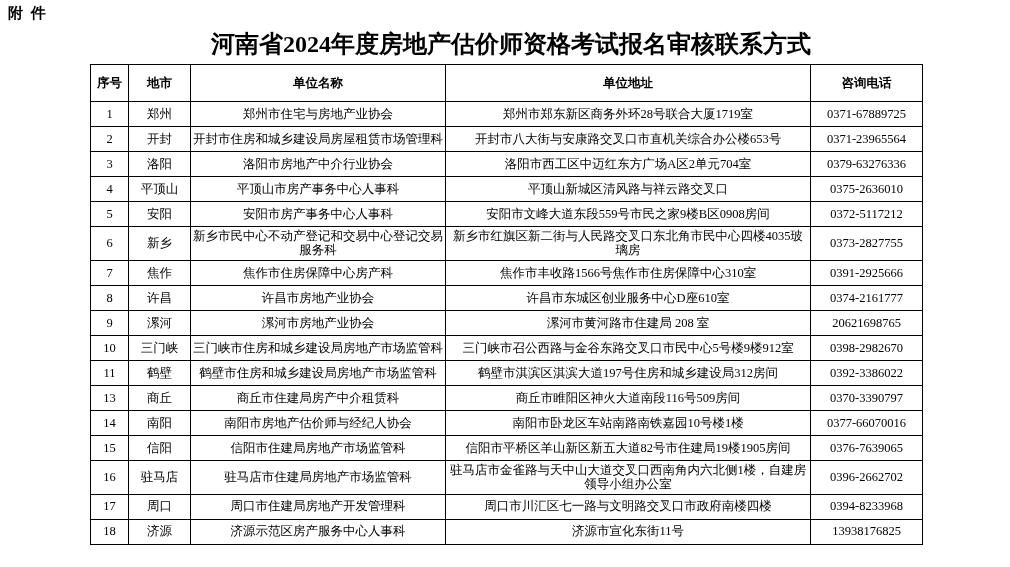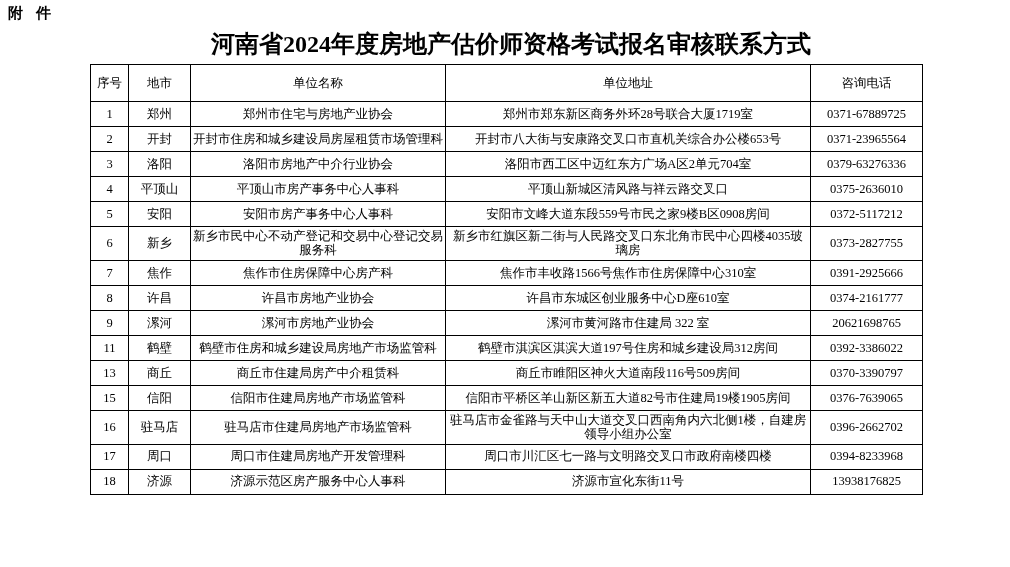--- a/index.html
+++ b/index.html
@@ -19,21 +19,21 @@
     width: 1010px;
     height: 567px;
   }
   .attach-label {
     position: absolute;
     left: 8px;
     top: 4px;
     font-size: 15px;
     font-weight: bold;
     letter-spacing: 2px;
-    font-family: Liberation Mono, monospace;
+    font-family: Liberation Serif, serif;
   }
   .doc-title {
     position: absolute;
     left: 0;
     right: 0;
     top: 28px;
     text-align: center;
     font-size: 24px;
     font-weight: bold;
     font-family: "Liberation Serif", "DejaVu Serif", serif;
@@ -56,21 +56,21 @@
     border: 1px solid #000000;
     font-size: 12.5px;
     line-height: 1.15;
     padding: 2px 2px;
     text-align: center;
     vertical-align: middle;
     font-family: "Liberation Serif", "DejaVu Serif", serif;
     word-break: break-all;
   }
   table.contact-table th {
-    font-weight: normal;
+    font-weight: bold;
     height: 32px;
   }
   table.contact-table td {
     height: 20px;
   }
   col.c-seq { width: 38px; }
   col.c-city { width: 62px; }
   col.c-unit { width: 255px; }
   col.c-addr { width: 365px; }
   col.c-phone { width: 112px; }
@@ -157,38 +157,52 @@
           <td>8</td>
           <td>许昌</td>
           <td>许昌市房地产业协会</td>
           <td>许昌市东城区创业服务中心D座610室</td>
           <td>0374-2161777</td>
         </tr>
         <tr>
           <td>9</td>
           <td>漯河</td>
           <td>漯河市房地产业协会</td>
-          <td>漯河市黄河路市住建局 322 室</td>
+          <td>漯河市黄河路市住建局 208 室</td>
           <td>20621698765</td>
+        </tr>
+        <tr>
+          <td>10</td>
+          <td>三门峡</td>
+          <td>三门峡市住房和城乡建设局房地产市场监管科</td>
+          <td>三门峡市召公西路与金谷东路交叉口市民中心5号楼9楼912室</td>
+          <td>0398-2982670</td>
         </tr>
         <tr>
           <td>11</td>
           <td>鹤壁</td>
           <td>鹤壁市住房和城乡建设局房地产市场监管科</td>
           <td>鹤壁市淇滨区淇滨大道197号住房和城乡建设局312房间</td>
           <td>0392-3386022</td>
         </tr>
         <tr>
           <td>13</td>
           <td>商丘</td>
           <td>商丘市住建局房产中介租赁科</td>
           <td>商丘市睢阳区神火大道南段116号509房间</td>
           <td>0370-3390797</td>
         </tr>
         <tr>
+          <td>14</td>
+          <td>南阳</td>
+          <td>南阳市房地产估价师与经纪人协会</td>
+          <td>南阳市卧龙区车站南路南铁嘉园10号楼1楼</td>
+          <td>0377-66070016</td>
+        </tr>
+        <tr>
           <td>15</td>
           <td>信阳</td>
           <td>信阳市住建局房地产市场监管科</td>
           <td>信阳市平桥区羊山新区新五大道82号市住建局19楼1905房间</td>
           <td>0376-7639065</td>
         </tr>
         <tr>
           <td>16</td>
           <td>驻马店</td>
           <td>驻马店市住建局房地产市场监管科</td>

